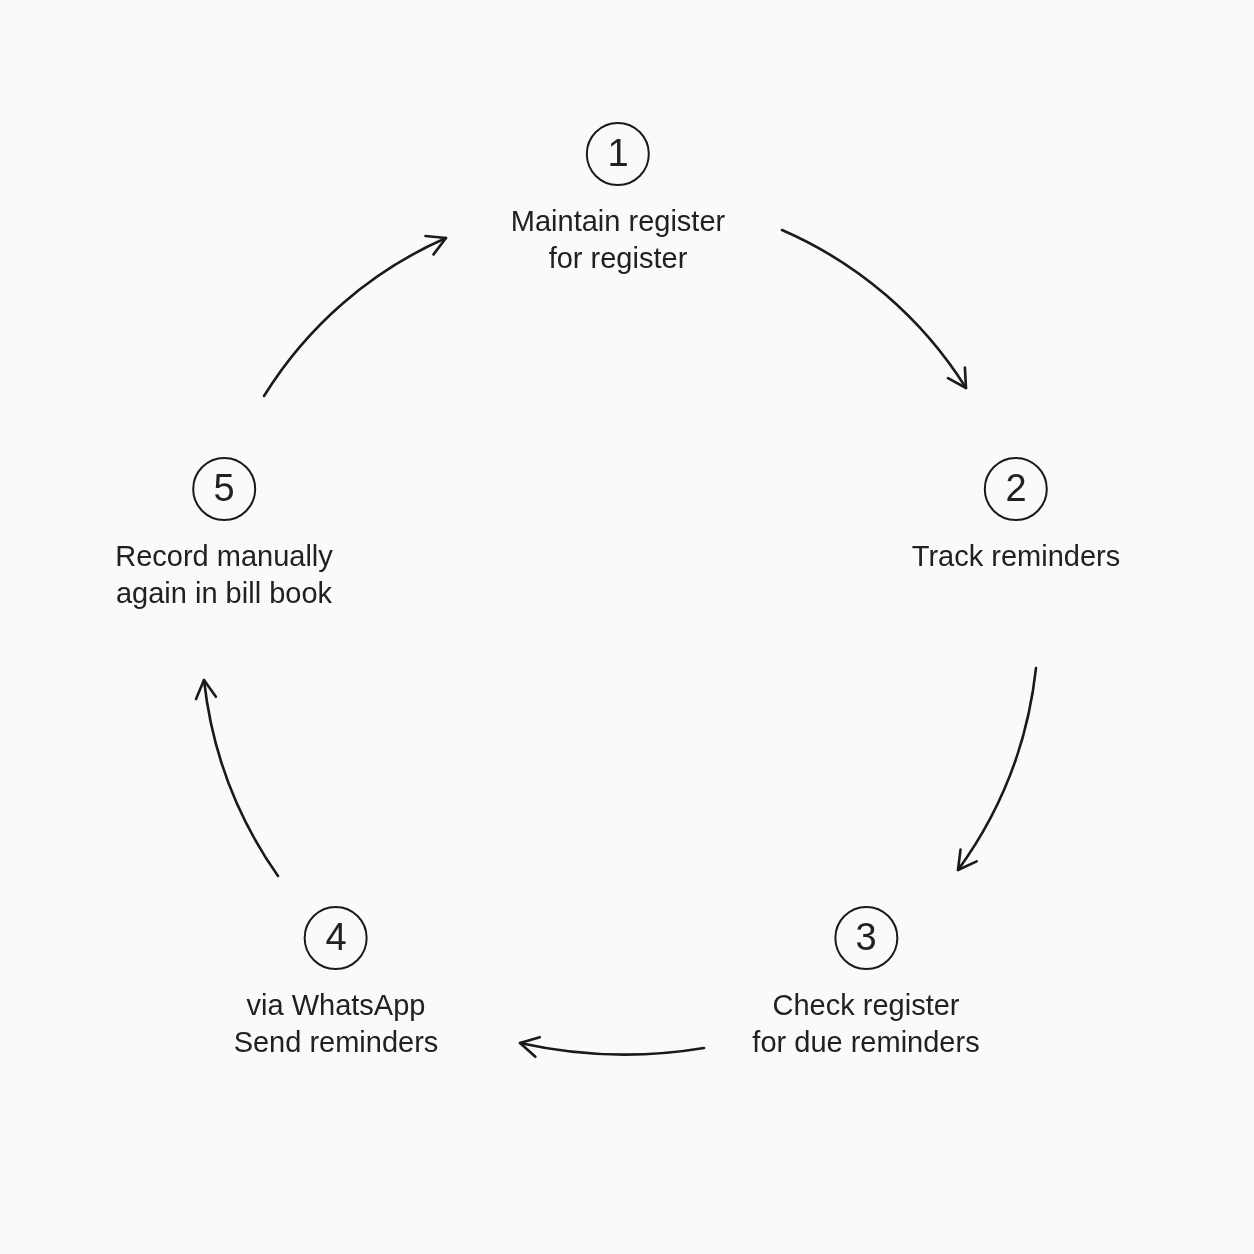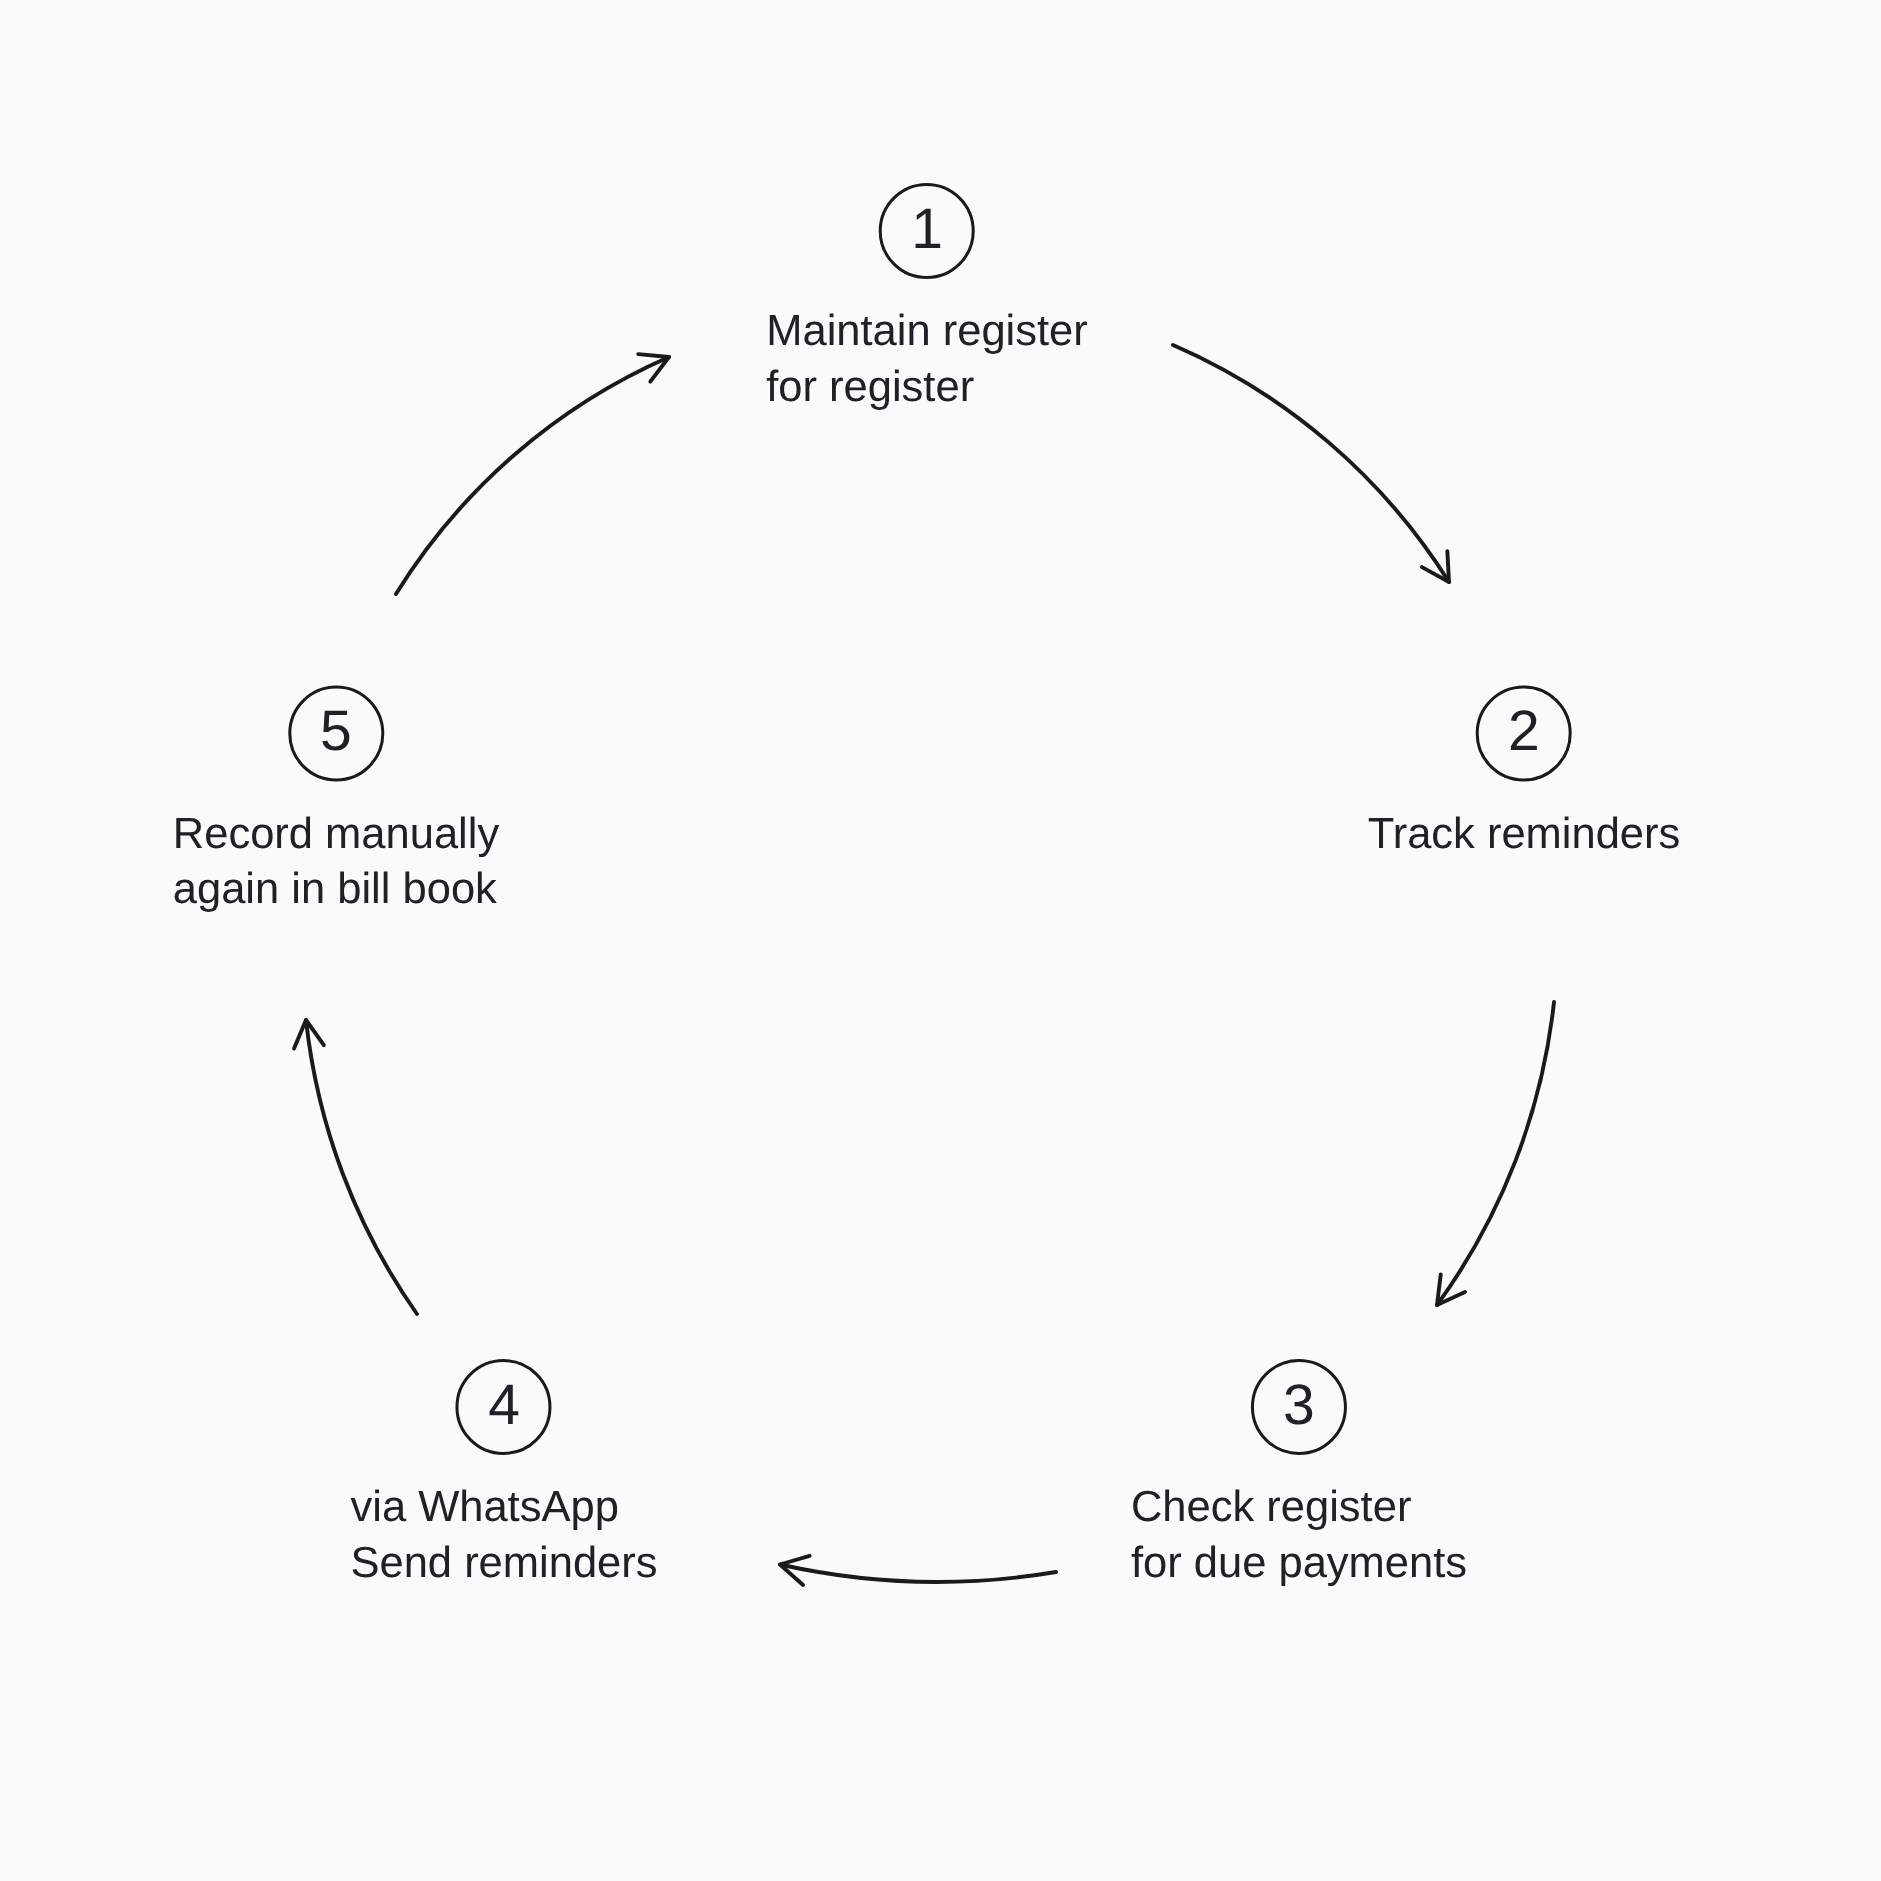--- a/index.html
+++ b/index.html
@@ -37,20 +37,21 @@
     display: flex;
     align-items: center;
     justify-content: center;
     font-size: 38px;
     color: var(--text);
     background: transparent;
   }
   .badge span { transform: translateY(-1px); }
   .label {
     margin-top: 17px;
+    text-align: center;
     font-size: 29px;
     line-height: 37px;
     color: var(--text);
     white-space: nowrap;
   }
 </style>
 </head>
 <body>
 
 <div class="canvas">
@@ -88,21 +89,21 @@
       <div>Track reminders</div>
     </div>
   </div>
 
   <div class="node" style="left:866px; top:906px">
     <div class="badge">
       <span>3</span>
     </div>
     <div class="label">
       <div>Check register</div>
-      <div>for due payments</div>
+      <div>for due reminders</div>
     </div>
   </div>
 
   <div class="node" style="left:336px; top:906px">
     <div class="badge">
       <span>4</span>
     </div>
     <div class="label">
       <div>via WhatsApp</div>
       <div>Send reminders</div>

